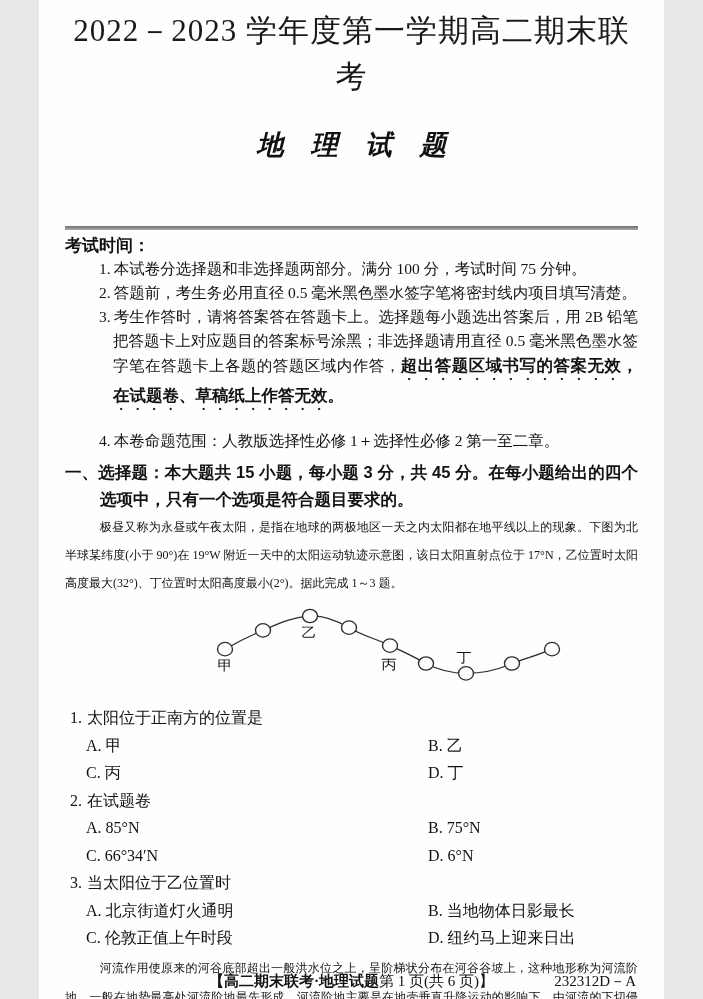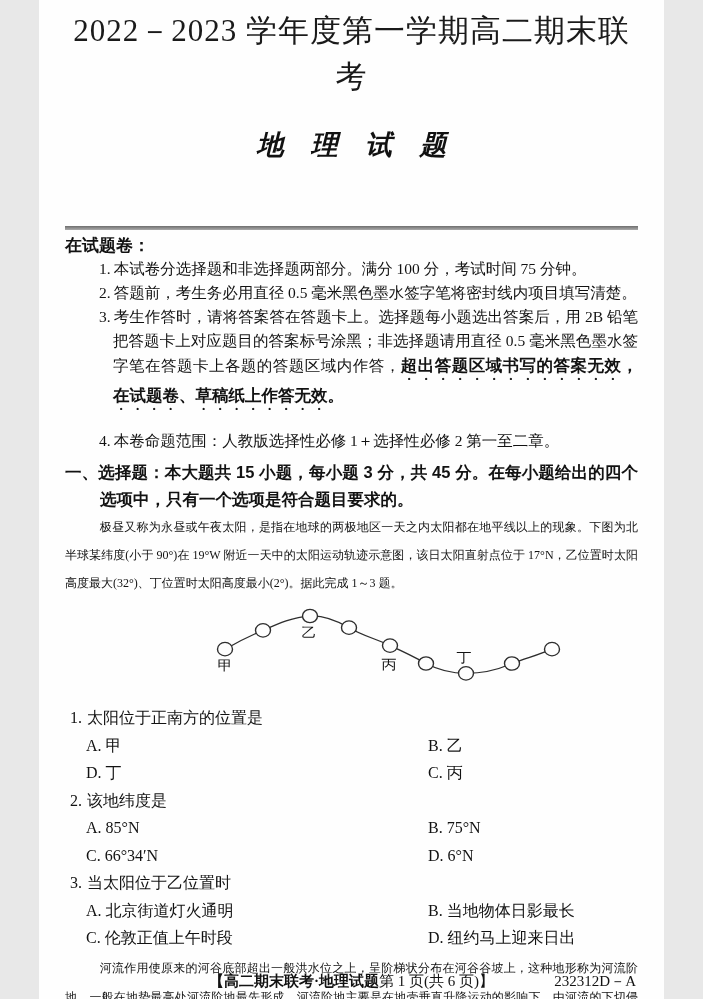--- a/index.html
+++ b/index.html
@@ -123,21 +123,21 @@
 <body>
 
 <div class="page">
 
   <h1 class="title">2022－2023 学年度第一学期高二期末联考</h1>
   <h2 class="subtitle">地 理 试 题</h2>
 
   <div class="divider"></div>
 
   <div class="notice">
-    <div class="notice-heading">在试题卷：</div>
+    <div class="notice-heading">考试时间：</div>
     <div class="notice-items">
       <div class="notice-item"><span class="num">1.</span><span>本试卷分选择题和非选择题两部分。满分 100 分，考试时间 75 分钟。</span></div>
       <div class="notice-item"><span class="num">2.</span><span>答题前，考生务必用直径 0.5 毫米黑色墨水签字笔将密封线内项目填写清楚。</span></div>
       <div class="notice-item"><span class="num">3.</span><span>考生作答时，请将答案答在答题卡上。选择题每小题选出答案后，用 2B 铅笔把答题卡上对应题目的答案标号涂黑；非选择题请用直径 0.5 毫米黑色墨水签字笔在答题卡上各题的答题区域内作答，</span><span class="emph">超出答题区域书写的答案无效，在试题卷、草稿纸上作答无效。</span></div>
       <div class="notice-item notice-item-4"><span class="num">4.</span><span>本卷命题范围：人教版选择性必修 1＋选择性必修 2 第一至二章。</span></div>
     </div>
   </div>
 
   <div class="section-header"><span>一、选择题：本大题共 15 小题，每小题 3 分，共 45 分。在每小题给出的四个选项中，只有一个选项是符合题目要求的。</span></div>
 
@@ -162,27 +162,27 @@
     </svg>
   </div>
 
   <div class="questions">
 
     <div class="question">
       <div class="q-stem"><span class="q-num">1.</span><span>太阳位于正南方的位置是</span></div>
       <div class="q-options">
         <div class="option"><span class="opt-label">A.</span><span>甲</span></div>
         <div class="option"><span class="opt-label">B.</span><span>乙</span></div>
+        <div class="option"><span class="opt-label">C.</span><span>丙</span></div>
         <div class="option"><span class="opt-label">D.</span><span>丁</span></div>
-        <div class="option"><span class="opt-label">C.</span><span>丙</span></div>
       </div>
     </div>
 
     <div class="question">
-      <div class="q-stem"><span class="q-num">2.</span><span>该地纬度是</span></div>
+      <div class="q-stem"><span class="q-num">2.</span><span>在试题卷</span></div>
       <div class="q-options">
         <div class="option"><span class="opt-label">A.</span><span>85°N</span></div>
         <div class="option"><span class="opt-label">B.</span><span>75°N</span></div>
         <div class="option"><span class="opt-label">C.</span><span>66°34′N</span></div>
         <div class="option"><span class="opt-label">D.</span><span>6°N</span></div>
       </div>
     </div>
 
     <div class="question">
       <div class="q-stem"><span class="q-num">3.</span><span>当太阳位于乙位置时</span></div>

